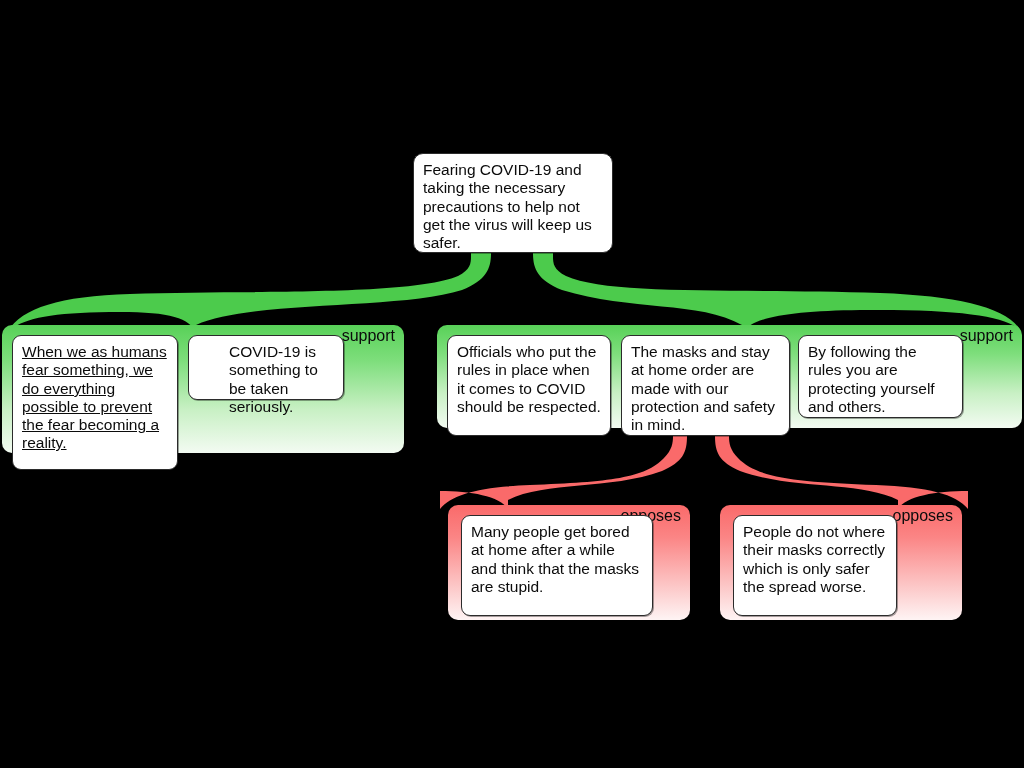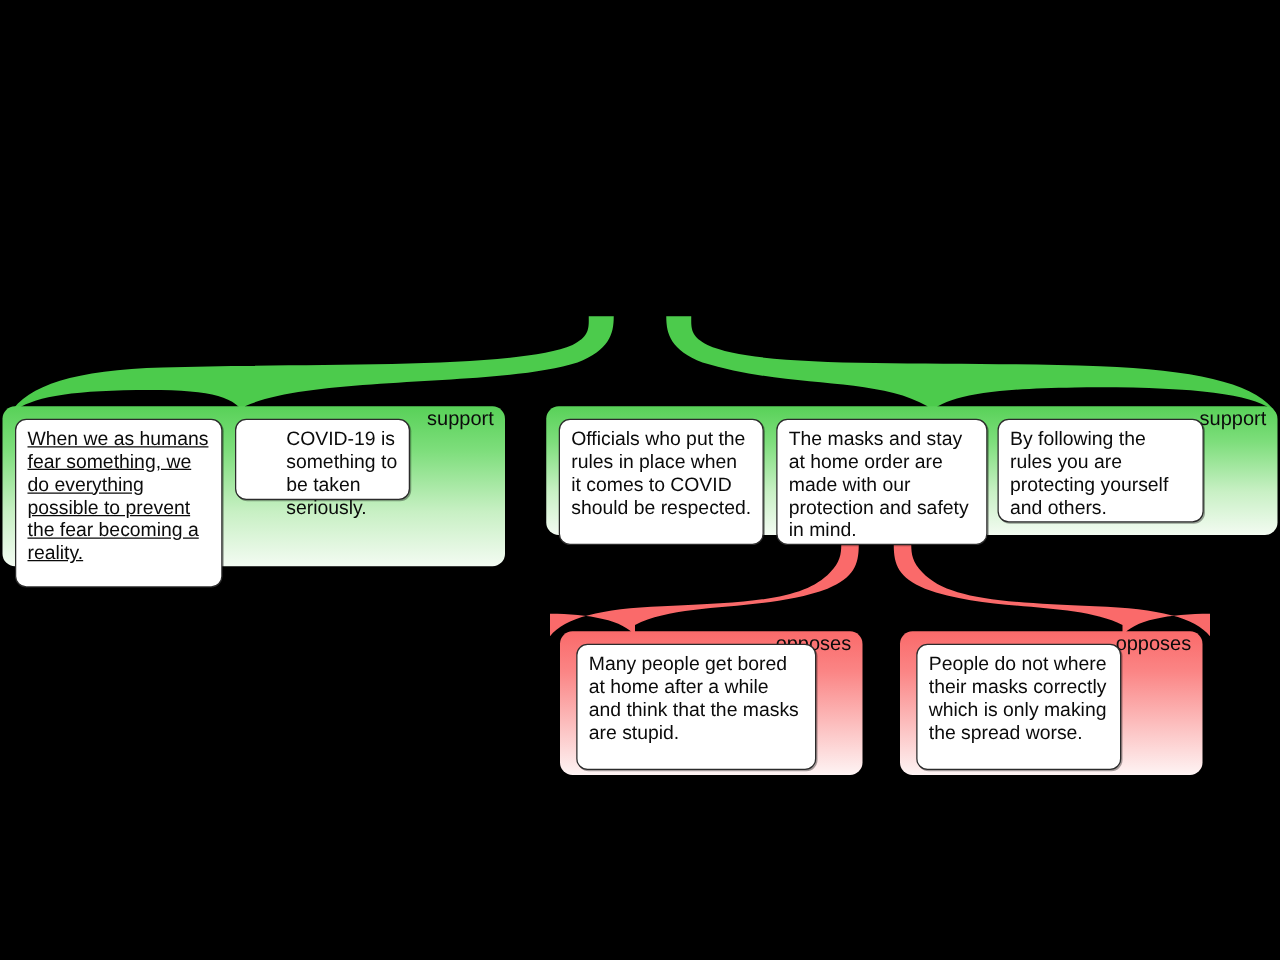--- a/index.html
+++ b/index.html
@@ -115,37 +115,38 @@
              C 715 452, 719 462, 740 471
              C 792 490, 860 481, 898 500
              L 898 509
              C 906 496, 936 491, 968 491
              L 968 509
              C 956 494, 928 487, 876 485
              C 796 482, 757 478, 738 458
              C 730 450, 729 443, 729 436 Z"></path>
   </svg>
 
+  <div class="card root-card" style="left:413px; top:153px; width:200px; height:100px;">Fearing COVID-19 and taking the necessary precautions to help not get the virus will keep us safer.</div>
 
   <div class="group support" style="left:2px; top:325px; width:402px; height:128px;">
     <span class="group-label">support</span>
   </div>
   <div class="card" style="left:12px; top:335px; width:166px; height:135px; z-index:4;text-decoration:underline;">When we as humans fear something, we do everything possible to prevent the fear becoming a reality.</div>
-  <div class="card" style="left:188px; top:335px; width:140px; height:65px; z-index:4;padding-left:40px;">COVID-19 is something to be taken seriously.</div>
+  <div class="card" style="left:188px; top:335px; width:156px; height:65px; z-index:4;padding-left:40px;">COVID-19 is something to be taken seriously.</div>
 
   <div class="group support" style="left:437px; top:325px; width:585px; height:103px;">
     <span class="group-label">support</span>
   </div>
   <div class="card" style="left:447px; top:335px; width:164px; height:101px; z-index:4;">Officials who put the rules in place when it comes to COVID should be respected.</div>
   <div class="card" style="left:798px; top:335px; width:165px; height:83px; z-index:4;">By following the rules you are protecting yourself and others.</div>
   <div class="card" style="left:621px; top:335px; width:169px; height:101px; z-index:4;">The masks and stay at home order are made with our protection and safety in mind.</div>
 
   <div class="group opposes" style="left:448px; top:505px; width:242px; height:115px;">
     <span class="group-label">opposes</span>
   </div>
   <div class="card" style="left:461px; top:515px; width:192px; height:101px; z-index:4;">Many people get bored at home after a while and think that the masks are stupid.</div>
 
   <div class="group opposes" style="left:720px; top:505px; width:242px; height:115px;">
     <span class="group-label">opposes</span>
   </div>
-  <div class="card" style="left:733px; top:515px; width:164px; height:101px; z-index:4;">People do not where their masks correctly which is only making the spread worse.</div>
+  <div class="card" style="left:733px; top:515px; width:164px; height:101px; z-index:4;">People do not where their masks correctly which is only safer the spread worse.</div>
 
 </div>
 
 </body></html>

